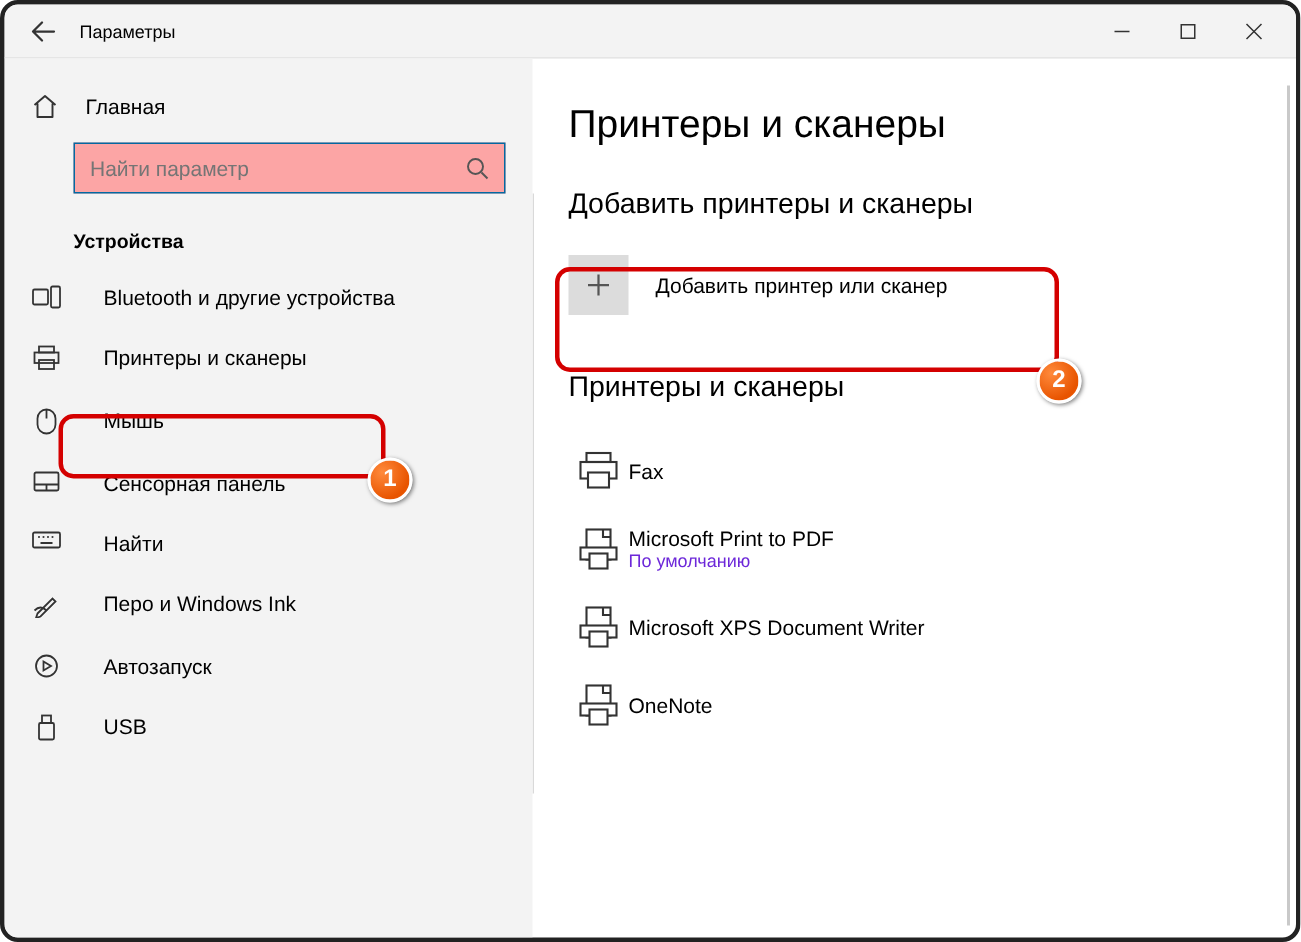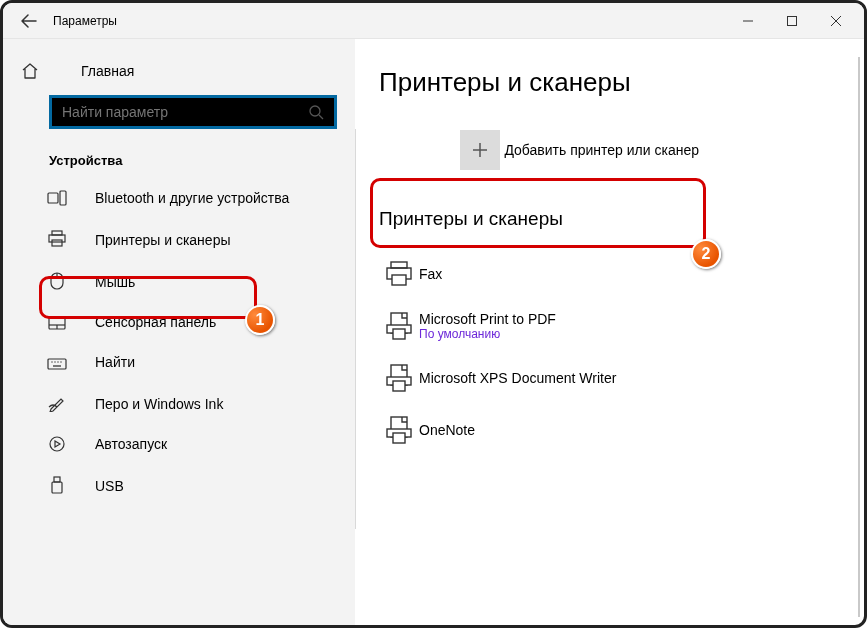--- a/index.html
+++ b/index.html
@@ -24,60 +24,59 @@
 .titlebar .ctrl {
   width: 44px; height: 36px; display: flex; align-items: center; justify-content: center;
   font-size: 12px; cursor: pointer;
 }
 .body { flex: 1; display: flex; min-height: 0; }
 .sidebar {
   width: 352px; background: #f3f3f3; padding: 18px 0 0 0;
   display: flex; flex-direction: column; overflow: hidden;
 }
 .home-row {
-  display: flex; align-items: center; gap: 28px;
+  display: flex; align-items: center; gap: 4px;
   padding: 6px 18px 16px 50px; font-size: 14px;
 }
 .home-row .ic { width: 18px; display: flex; justify-content: center; font-size: 16px; margin-left: -32px; margin-right: 14px;}
 .search {
   margin: 0 18px 18px 46px;
-  height: 34px; border: 3px solid #0369a1; background: #000000;
+  height: 34px; border: 1px solid #0369a1; background: #fca5a5;
   display: flex; align-items: center; padding: 0 8px 0 10px;
 }
 .search input {
   flex: 1; border: none; outline: none; background: transparent;
   font-size: 14px; color: #666;
 }
 .search .sicon { width: 18px; color: #555; }
 .section-h {
   font-size: 13px; font-weight: 600; padding: 6px 18px 10px 46px;
 }
 .nav { display: flex; flex-direction: column; }
 .nav-item {
-  display: flex; align-items: flex-end; gap: 16px;
-  padding: 12px 18px 12px 76px; font-size: 14px; cursor: pointer;
+  display: flex; align-items: flex-start; gap: 16px;
+  padding: 12px 18px 12px 50px; font-size: 14px; cursor: pointer;
   position: relative;
 }
 .nav-item .ic {
   width: 20px; display: flex; justify-content: center; font-size: 17px; color: #333;
   margin-left: -32px; margin-right: 12px;
 }
 
 .main {
   flex: 1; position: relative; padding: 28px 0 0 24px; overflow: hidden;
 }
 .scroll-edge { position:absolute; top:18px; right:4px; width:2px; height:560px; background:#c9c9c9; }
 .vline { position:absolute; left:0; top:90px; width:1px; height:400px; background:#d9d9d9;}
 .page-title { font-size: 26px; font-weight: 400; margin-bottom: 28px; }
 .sub-h { font-size: 19px; font-weight: 400; margin-bottom: 18px; }
 .add-row {
-  display: flex; align-items: center; gap: 4px;
+  display: flex; align-items: center; gap: 18px;
   padding: 4px 0 4px 0; margin-bottom: 12px; cursor: pointer;
   width: 320px;
-  justify-content: flex-end;
 }
 .add-row .plus {
   width: 40px; height: 40px; background: #dcdcdc;
   display: flex; align-items: center; justify-content: center;
   font-size: 20px; color: #555;
 }
 .add-row .lbl { font-size: 14px; }
 .printers { margin-top: 34px; }
 .p-item {
   display: flex; align-items: center; 
@@ -233,20 +232,21 @@
           <span>USB</span>
         </div>
       </div>
     </div>
 
     <div class="main">
       <div class="vline"></div>
       <div class="scroll-edge"></div>
       <h1 class="page-title">Принтеры и сканеры</h1>
 
+      <div class="sub-h">Добавить принтеры и сканеры</div>
       <div class="add-row">
         <div class="plus">
           <svg width="18" height="18" viewBox="0 0 18 18">
               <line x1="9" y1="2" x2="9" y2="16" stroke="#555" stroke-width="1.5"></line>
               <line x1="2" y1="9" x2="16" y2="9" stroke="#555" stroke-width="1.5"></line>
             </svg>
         </div>
         <div class="lbl">Добавить принтер или сканер</div>
       </div>
 

